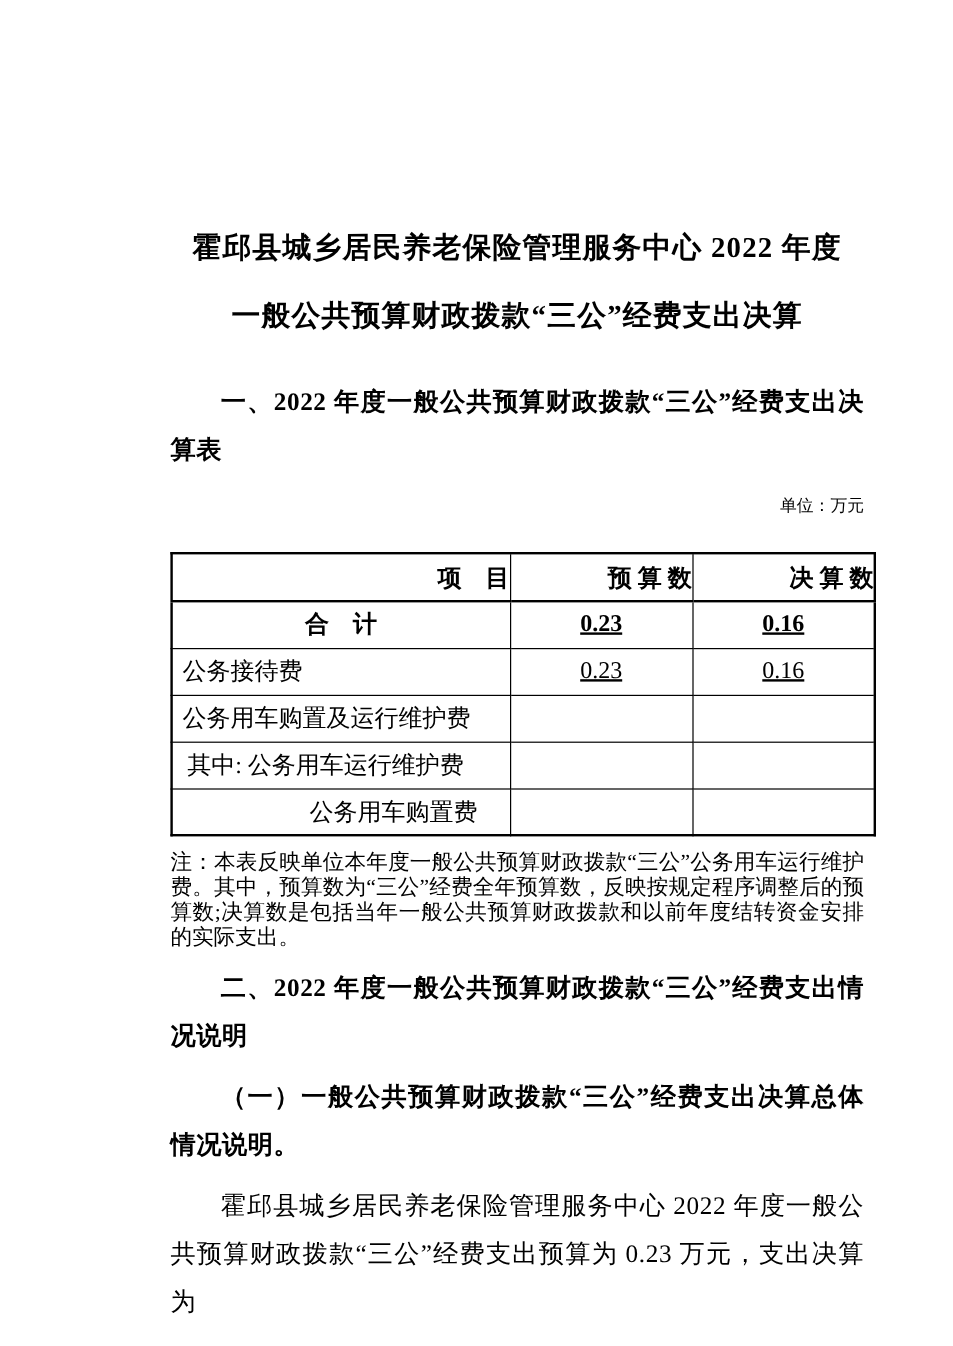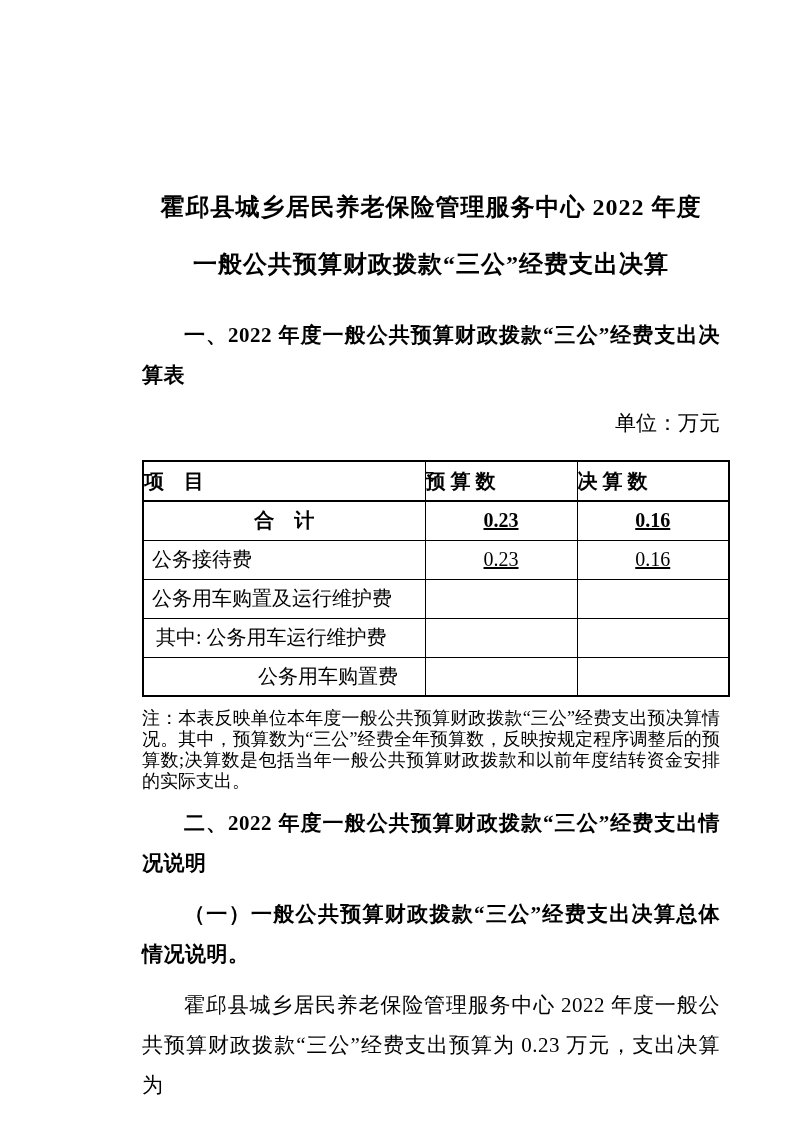--- a/index.html
+++ b/index.html
@@ -29,21 +29,21 @@
   .sec-heading {
     font-size: 21px;
     font-weight: bold;
     text-indent: 2em;
     text-align: justify;
     line-height: 40px;
     letter-spacing: 0.5px;
   }
   .s1-heading { margin-top: 28px; }
   .unit-label {
-    font-size: 21px;
+    font-size: 14px;
     text-align: right;
     line-height: 34px;
   }
   table.expense-table {
     border-collapse: collapse;
     width: 586px;
     margin-top: 20px;
     font-size: 20px;
     table-layout: fixed;
   }
@@ -51,21 +51,21 @@
   .expense-table th, .expense-table td {
     border: 1px solid #000;
     vertical-align: middle;
   }
   .expense-table col.c1 { width: 282px; }
   .expense-table col.c2 { width: 152px; }
   .expense-table col.c3 { width: 152px; }
   .expense-table th {
     font-weight: bold;
     height: 40px;
-    text-align: left;
+    text-align: right;
     border-bottom: 2px solid #000;
   }
   .expense-table td { height: 39px; }
   td.item { text-align: left; padding-left: 8px; }
   td.item.center { text-align: center; padding-left: 0; }
   td.num { text-align: center; text-decoration: underline; }
   tr.total-row td { font-weight: bold; }
   td.indent-1 { padding-left: 12px; }
   td.indent-2 { padding-left: 114px; }
   .table-note {
@@ -139,21 +139,21 @@
         <td class="num"></td>
       </tr>
       <tr>
         <td class="item indent-2">公务用车购置费</td>
         <td class="num"></td>
         <td class="num"></td>
       </tr>
     </tbody>
   </table>
 
-  <p class="table-note">注：本表反映单位本年度一般公共预算财政拨款“三公”经费支出预决算情况。其中，预算数为“三公”经费全年预算数，反映按规定程序调整后的预算数;决算数是包括当年一般公共预算财政拨款和以前年度结转资金安排的实际支出。</p>
+  <p class="table-note">注：本表反映单位本年度一般公共预算财政拨款“三公”公务用车运行维护费。其中，预算数为“三公”经费全年预算数，反映按规定程序调整后的预算数;决算数是包括当年一般公共预算财政拨款和以前年度结转资金安排的实际支出。</p>
 
   <p class="sec-heading s2-heading">二、2022 年度一般公共预算财政拨款“三公”经费支出情况说明</p>
 
   <p class="sec-heading">（一）一般公共预算财政拨款“三公”经费支出决算总体情况说明。</p>
 
   <p class="body-para">霍邱县城乡居民养老保险管理服务中心 2022 年度一般公共预算财政拨款“三公”经费支出预算为 0.23 万元，支出决算为</p>
 
   <div class="page-number">-1-</div>
 
 </div>

